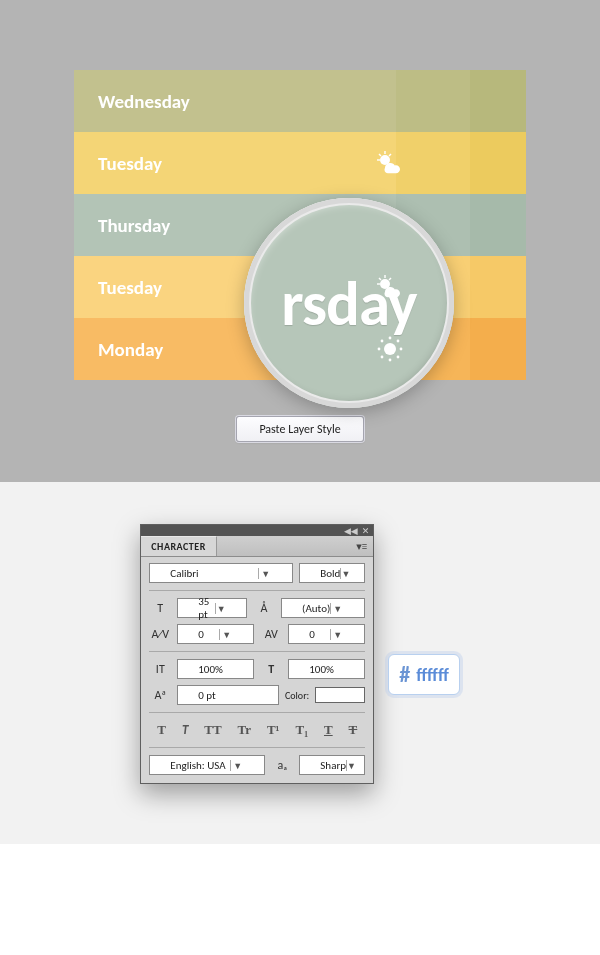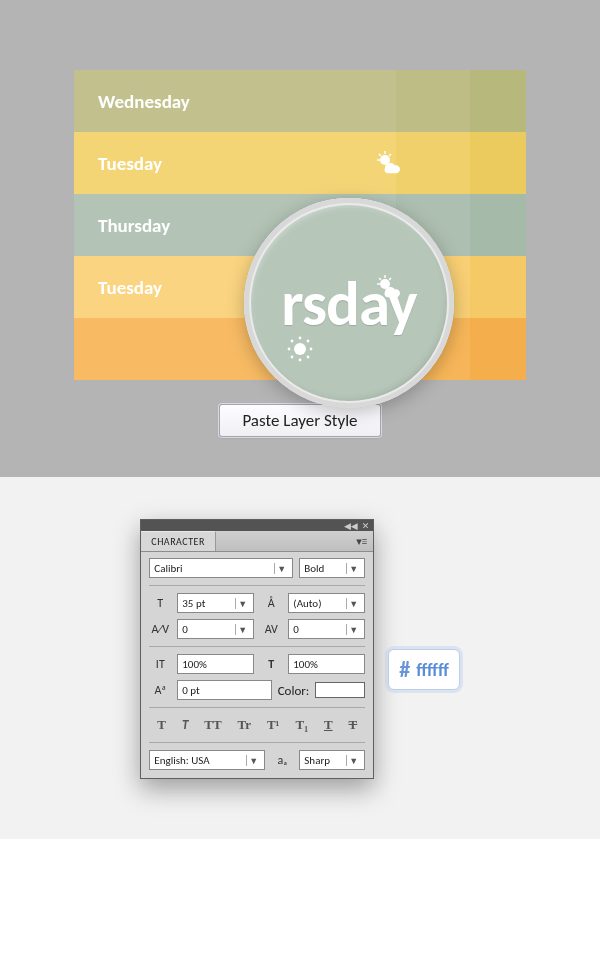--- a/index.html
+++ b/index.html
@@ -20,33 +20,33 @@
 .r2 .c1{background:#b3c4b6}.r2 .c2{background:#adbfb1}.r2 .c3{background:#a6baaa}
 .r3 .c1{background:#a0aeaa}.r3 .c2{background:#99a8a4}.r3 .c3{background:#92a29d}
 .r4 .c1{background:#ccce9b}.r4 .c2{background:#c8ca92}.r4 .c3{background:#c2c588}
 .r5 .c1{background:#fad480}.r5 .c2{background:#f8cf74}.r5 .c3{background:#f6c967}
 .r6 .c1{background:#f8bb64}.r6 .c2{background:#f6b558}.r6 .c3{background:#f4ae4c}
 .magnifier{position:absolute;width:210px;height:210px;border-radius:50%;top:198px;left:244px;
   background:#b6c6b9;display:flex;align-items:center;justify-content:center;overflow:hidden;
   box-shadow:inset 0 0 0 5px #d8d8d8,inset 0 0 0 7px #eaeaea,0 4px 18px rgba(0,0,0,.25),
   inset 3px 5px 10px rgba(255,255,255,.6),inset -4px -5px 10px rgba(0,0,0,.18)}
 .magnifier span{font-size:63px;font-weight:bold;color:#fff;text-shadow:0 1px 1px rgba(0,0,0,.15);letter-spacing:-1px}
-.btn{margin-top:24px;background:linear-gradient(#fdfdff,#f0f0f4);border:1px solid #a5a5b0;border-radius:3px;
-  padding:5px 22px;font-size:17px;color:#222;box-shadow:0 0 0 1px #d9d9e2,0 1px 2px rgba(0,0,0,.15);cursor:pointer}
+.btn{margin-top:36px;background:linear-gradient(#fdfdff,#f0f0f4);border:1px solid #a5a5b0;border-radius:3px;
+  padding:5px 22px;font-size:12px;color:#222;box-shadow:0 0 0 1px #d9d9e2,0 1px 2px rgba(0,0,0,.15);cursor:pointer}
 .bottom{background:#f2f2f2;padding:42px 0 60px;display:flex;justify-content:center;align-items:flex-start;gap:14px}
 .panel{width:234px;background:#d5d5d5;border:1px solid #5f5f5f;font-size:11px;color:#222;
   box-shadow:0 10px 24px rgba(0,0,0,.35)}
 .p-top{background:#535353;height:11px;display:flex;justify-content:flex-end;align-items:center;gap:4px;padding:0 4px}
 .p-top span{color:#ccc;font-size:9px;line-height:1}
 .tab{background:linear-gradient(#cfcfcf,#bfbfbf);display:flex;align-items:center;border-bottom:1px solid #8c8c8c}
-.tab .t{padding:3px 10px;font-weight:normal;font-size:10px;letter-spacing:.5px;background:#d7d7d7;border-right:1px solid #999;border-top:1px solid #e8e8e8}
+.tab .t{padding:3px 10px;font-weight:bold;font-size:10px;letter-spacing:.5px;background:#d7d7d7;border-right:1px solid #999;border-top:1px solid #e8e8e8}
 .tab .menu{margin-left:auto;padding:0 6px;color:#444}
 .p-body{padding:6px 8px 8px;display:flex;flex-direction:column;gap:6px}
 .line{display:flex;gap:6px;align-items:center}
-.sel,.inp{background:#fff;border:1px solid #888;height:20px;display:flex;align-items:center;padding:0 4px;font-size:11px}
+.sel,.inp{background:#fff;border:1px solid #888;height:20px;display:flex;align-items:center;padding:0 20px;font-size:11px}
 .sel{justify-content:space-between}
 .sel .dd{width:14px;text-align:center;border-left:1px solid #aaa;color:#555;font-size:9px}
 .ic{width:22px;display:inline-flex;justify-content:center;color:#333;font-size:12px}
 .small{flex:1}
 .hr{height:1px;background:#a9a9a9;margin:1px 0}
 .tb{display:flex;justify-content:space-around;padding:2px 0}
 .tb span{font-family:Georgia,serif;font-size:13px;font-weight:bold;color:#555}
 .colorbox{width:50px;height:16px;background:#fff;border:1px solid #666}
 .hash{display:flex;align-items:center;gap:6px;border:1px solid #b8d0ef;background:#fff;border-radius:6px;
   padding:6px 10px;box-shadow:0 0 0 3px rgba(180,200,235,.35)}
@@ -123,20 +123,21 @@
         </div>
       </div>
     </div>
     <div class="row r6">
       <div class="stripes">
           <div class="c1"></div>
           <div class="c2"></div>
           <div class="c3"></div>
         </div>
       <div class="content">
+        <div class="label">Monday</div>
         <div class="icon">
           <svg width="28" height="28" viewBox="0 0 28 28">
               <circle cx="14" cy="14" r="6" fill="#fff"></circle>
               <g fill="#fff">
                 <circle cx="14" cy="3" r="1.4"></circle>
                 <circle cx="14" cy="25" r="1.4"></circle>
                 <circle cx="3" cy="14" r="1.4"></circle>
                 <circle cx="25" cy="14" r="1.4"></circle>
                 <circle cx="6" cy="6" r="1.4"></circle>
                 <circle cx="22" cy="6" r="1.4"></circle>
@@ -207,21 +208,21 @@
         <span class="ic">IT</span>
         <div class="inp small">100%</div>
         <span class="ic">
             <b>T</b>
           </span>
         <div class="inp small">100%</div>
       </div>
       <div class="line">
         <span class="ic">Aª</span>
         <div class="inp small">0 pt</div>
-        <span style="font-size:13px">Color:</span>
+        <span style="font-size:10px">Color:</span>
         <div class="colorbox"></div>
       </div>
       <div class="hr"></div>
       <div class="tb">
         <span>T</span>
           <span><i>T</i></span>
           <span>TT</span>
           <span>Tr</span>
           <span>T¹</span>
           <span>T₁</span>

